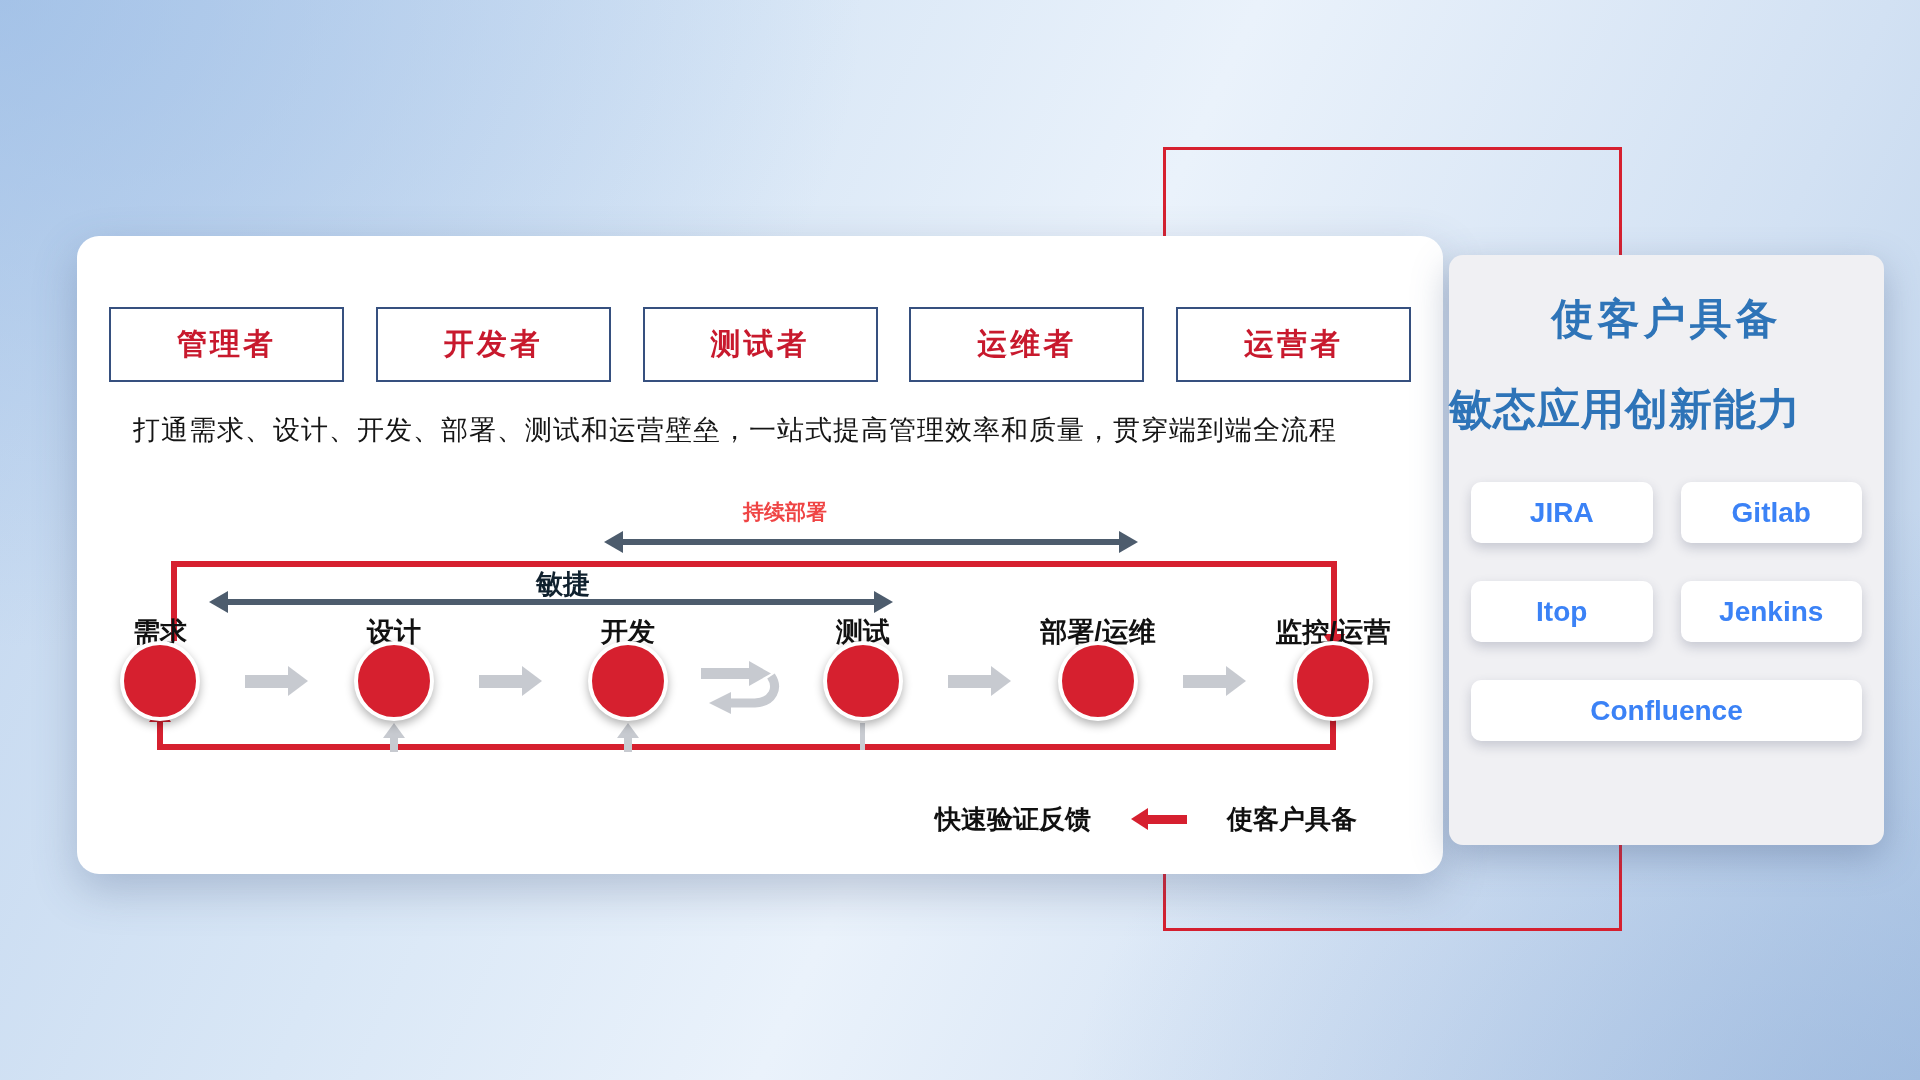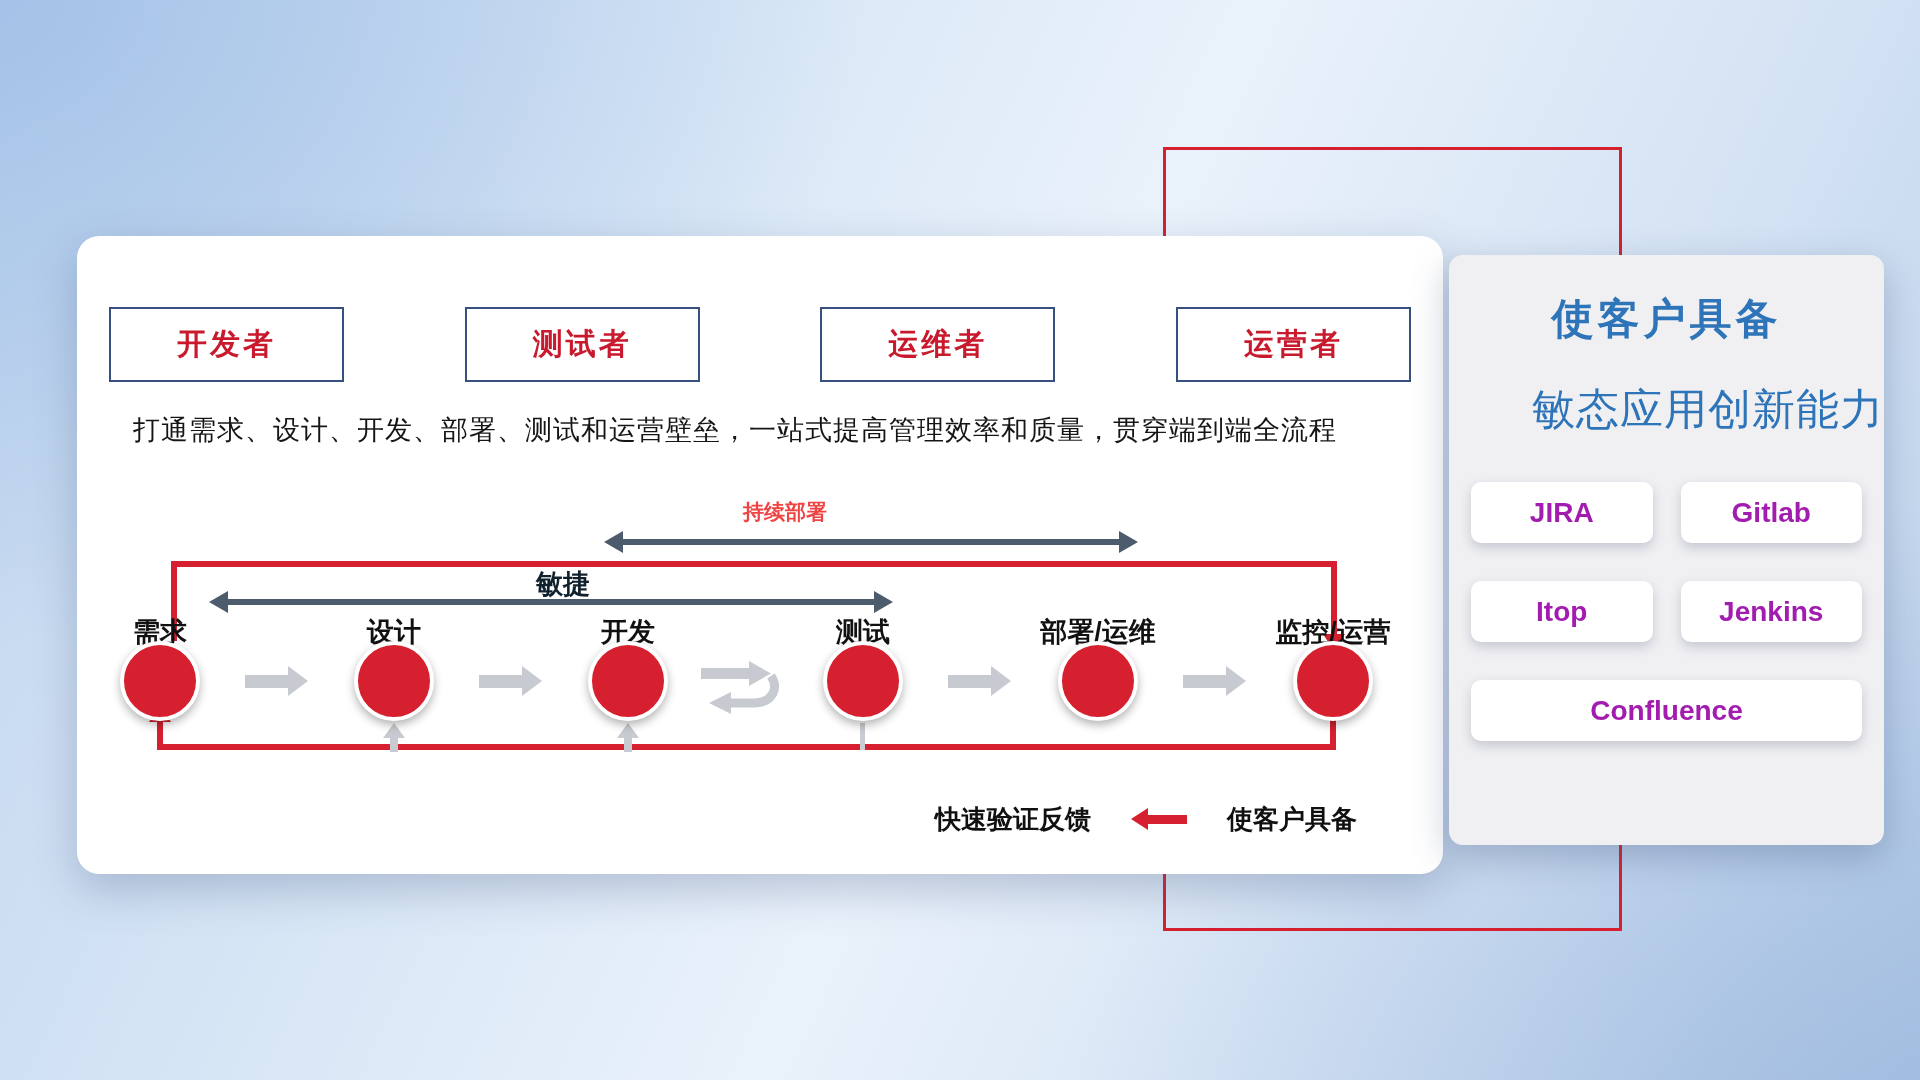--- a/index.html
+++ b/index.html
@@ -94,40 +94,43 @@
 
   
   .legend-feedback { position:absolute; left:858px; top:566px; display:flex; align-items:center; gap:40px;
     font-size:26px; font-weight:bold; color:#101010; }
 
   
   .side-panel { position:absolute; left:1449px; top:255px; width:435px; height:590px;
     background:#f0f0f3; border-radius:14px; box-shadow:0 12px 36px rgba(70,90,130,.35); z-index:3;padding-left:48px; }
   .panel-title1 { position:absolute; top:36px; left:0; width:100%; text-align:center;
     font-size:42px; font-weight:800; color:#2e74b8; letter-spacing:4px; }
-  .panel-title2 { position:absolute; top:126px; left:0; width:100%; text-align:right;
-    font-size:43px; font-weight:400; color:#2e74b8; letter-spacing:1px; }
+  .panel-title2 { position:absolute; top:126px; left:0; width:100%; text-align:left;
+    font-size:43px; font-weight:700; color:#2e74b8; letter-spacing:1px; }
   .tools { position:absolute; left:22px; top:227px; width:391px;
     display:grid; grid-template-columns:1fr 1fr; gap:38px 28px; }
   .tool { height:61px; background:#fff; border-radius:10px;
     box-shadow:0 5px 12px rgba(50,60,90,.22);
     display:flex; align-items:center; justify-content:center;
-    font-size:28px; font-weight:bold; color:#a21caf; }
+    font-size:28px; font-weight:bold; color:#3b82f6; }
   .tool.wide { grid-column:1 / -1; }
 </style>
 </head>
 <body>
 
 <div class="canvas">
 
   <div class="red-frame"></div>
 
   <div class="main-card">
 
     <div class="roles">
+      <div class="role-box">
+          <span>管理者</span>
+        </div>
       <div class="role-box">
           <span>开发者</span>
         </div>
       <div class="role-box">
           <span>测试者</span>
         </div>
       <div class="role-box">
           <span>运维者</span>
         </div>
       <div class="role-box">

